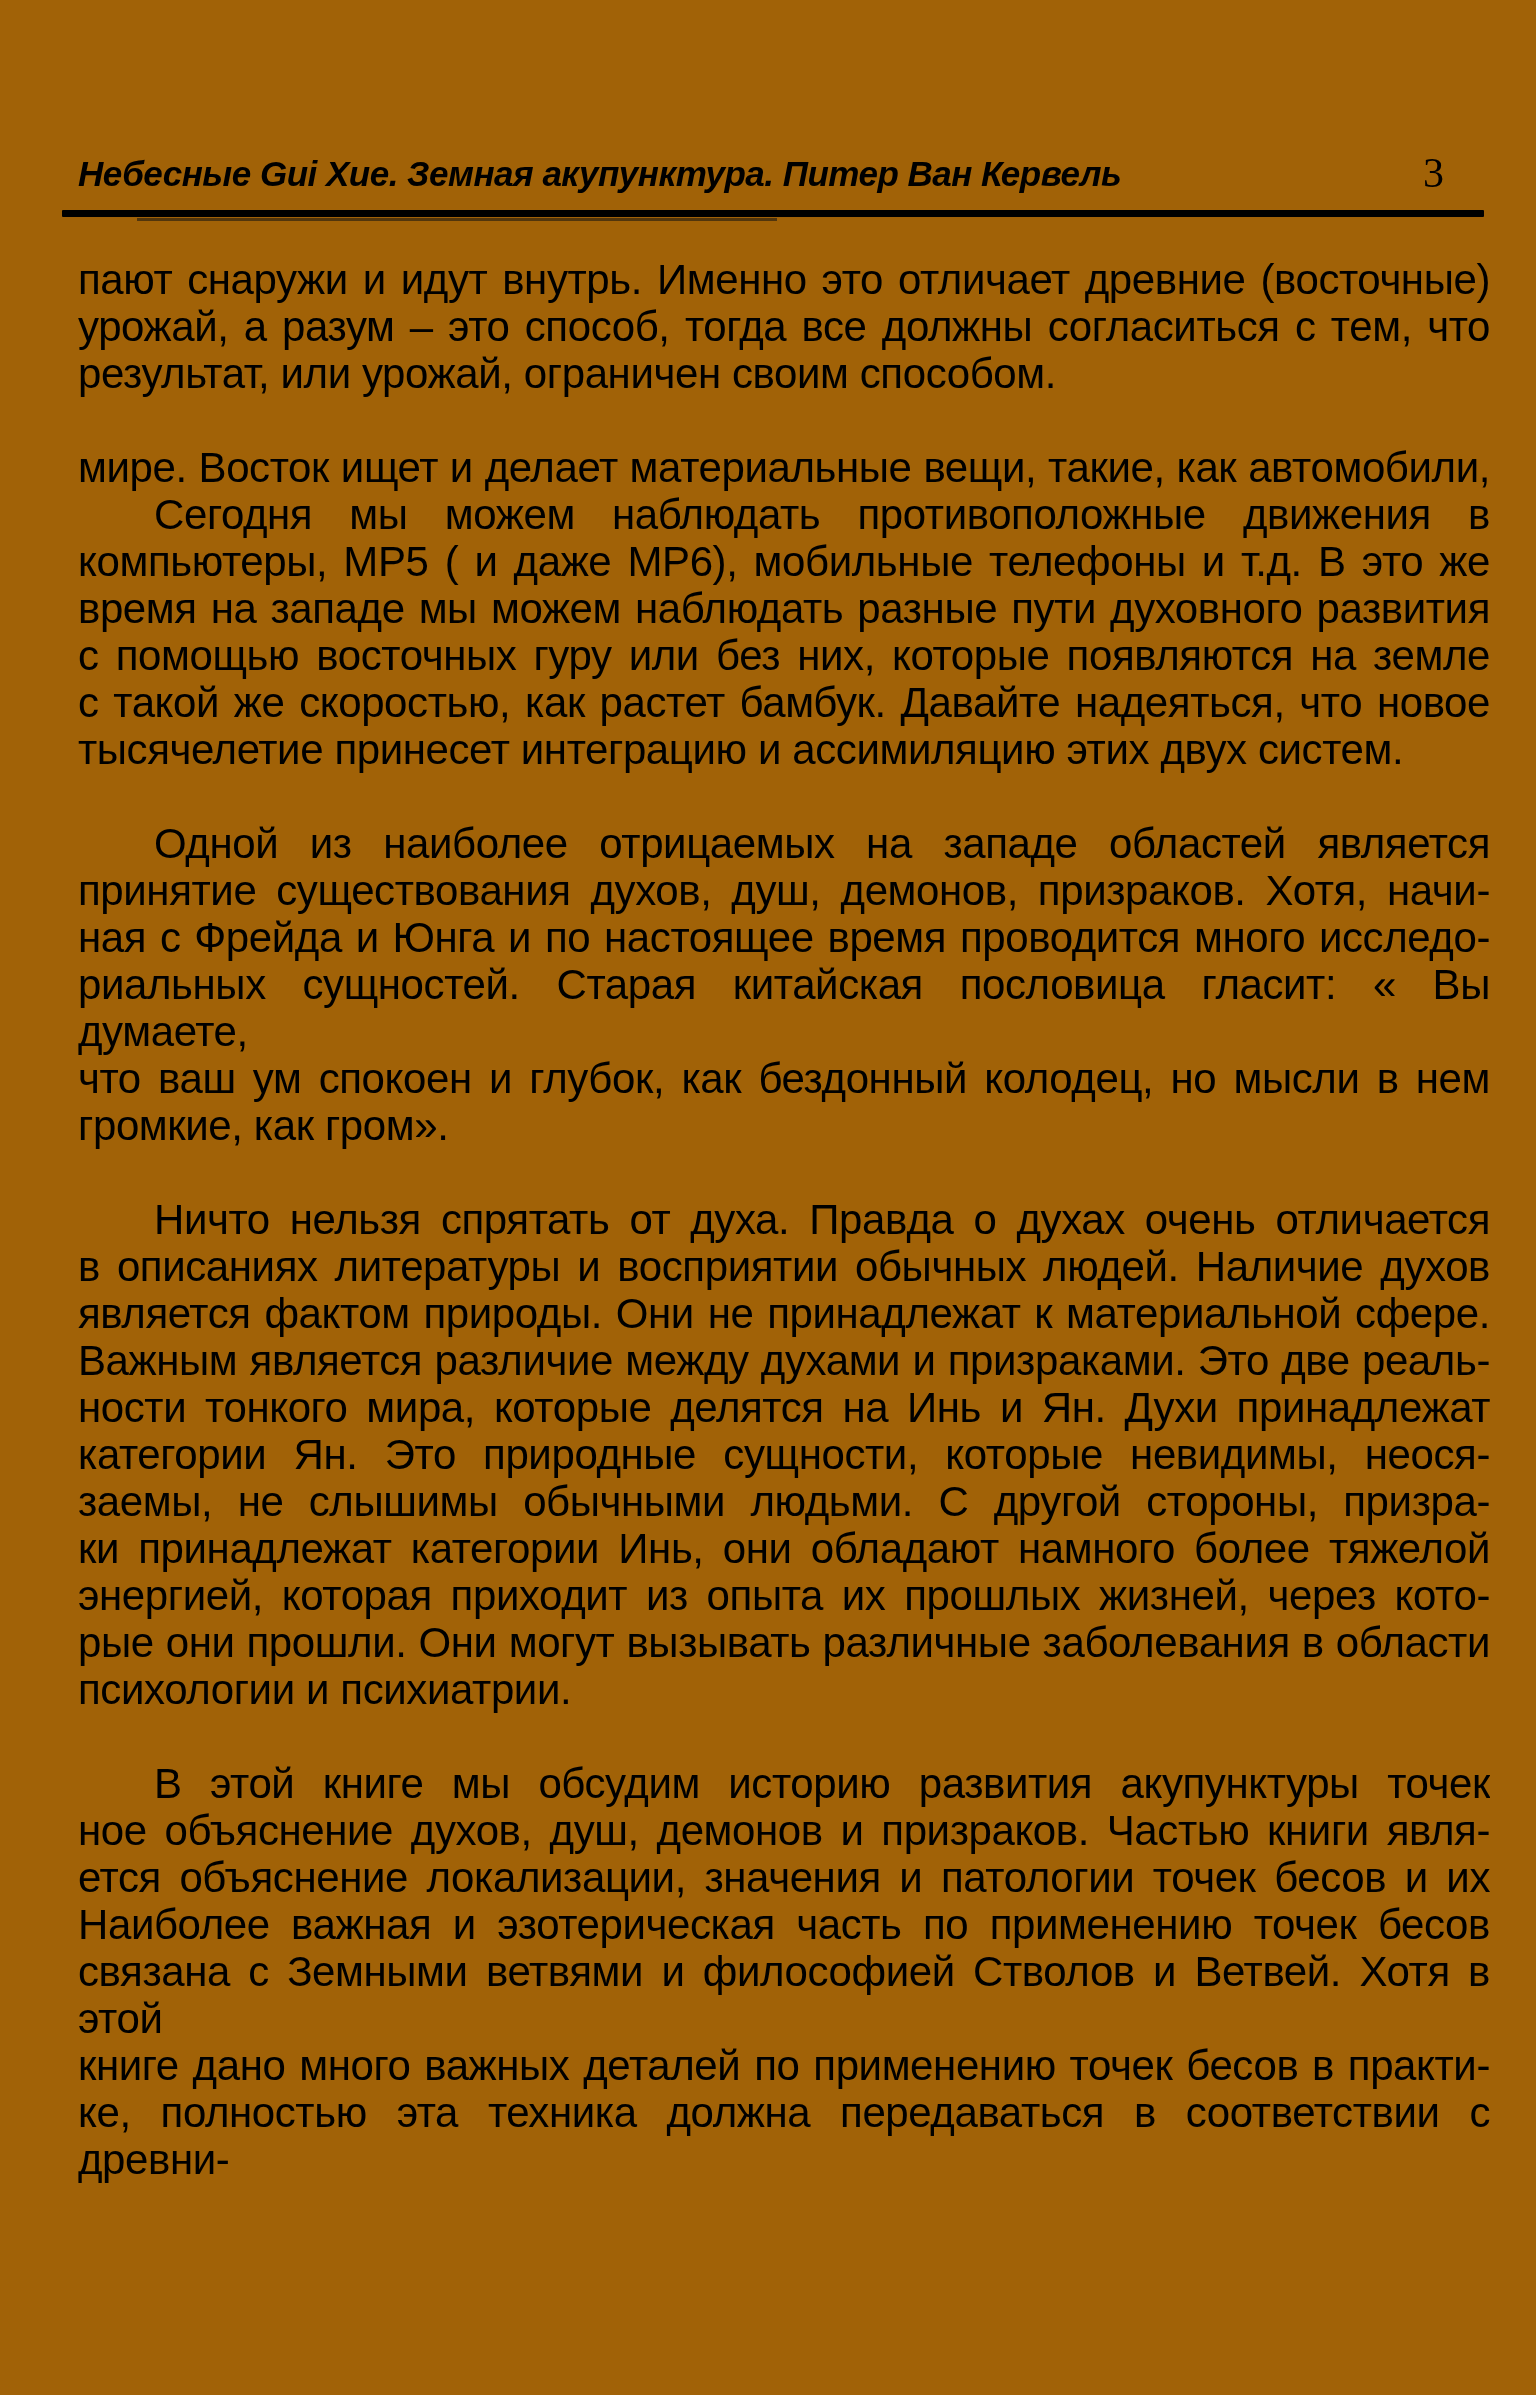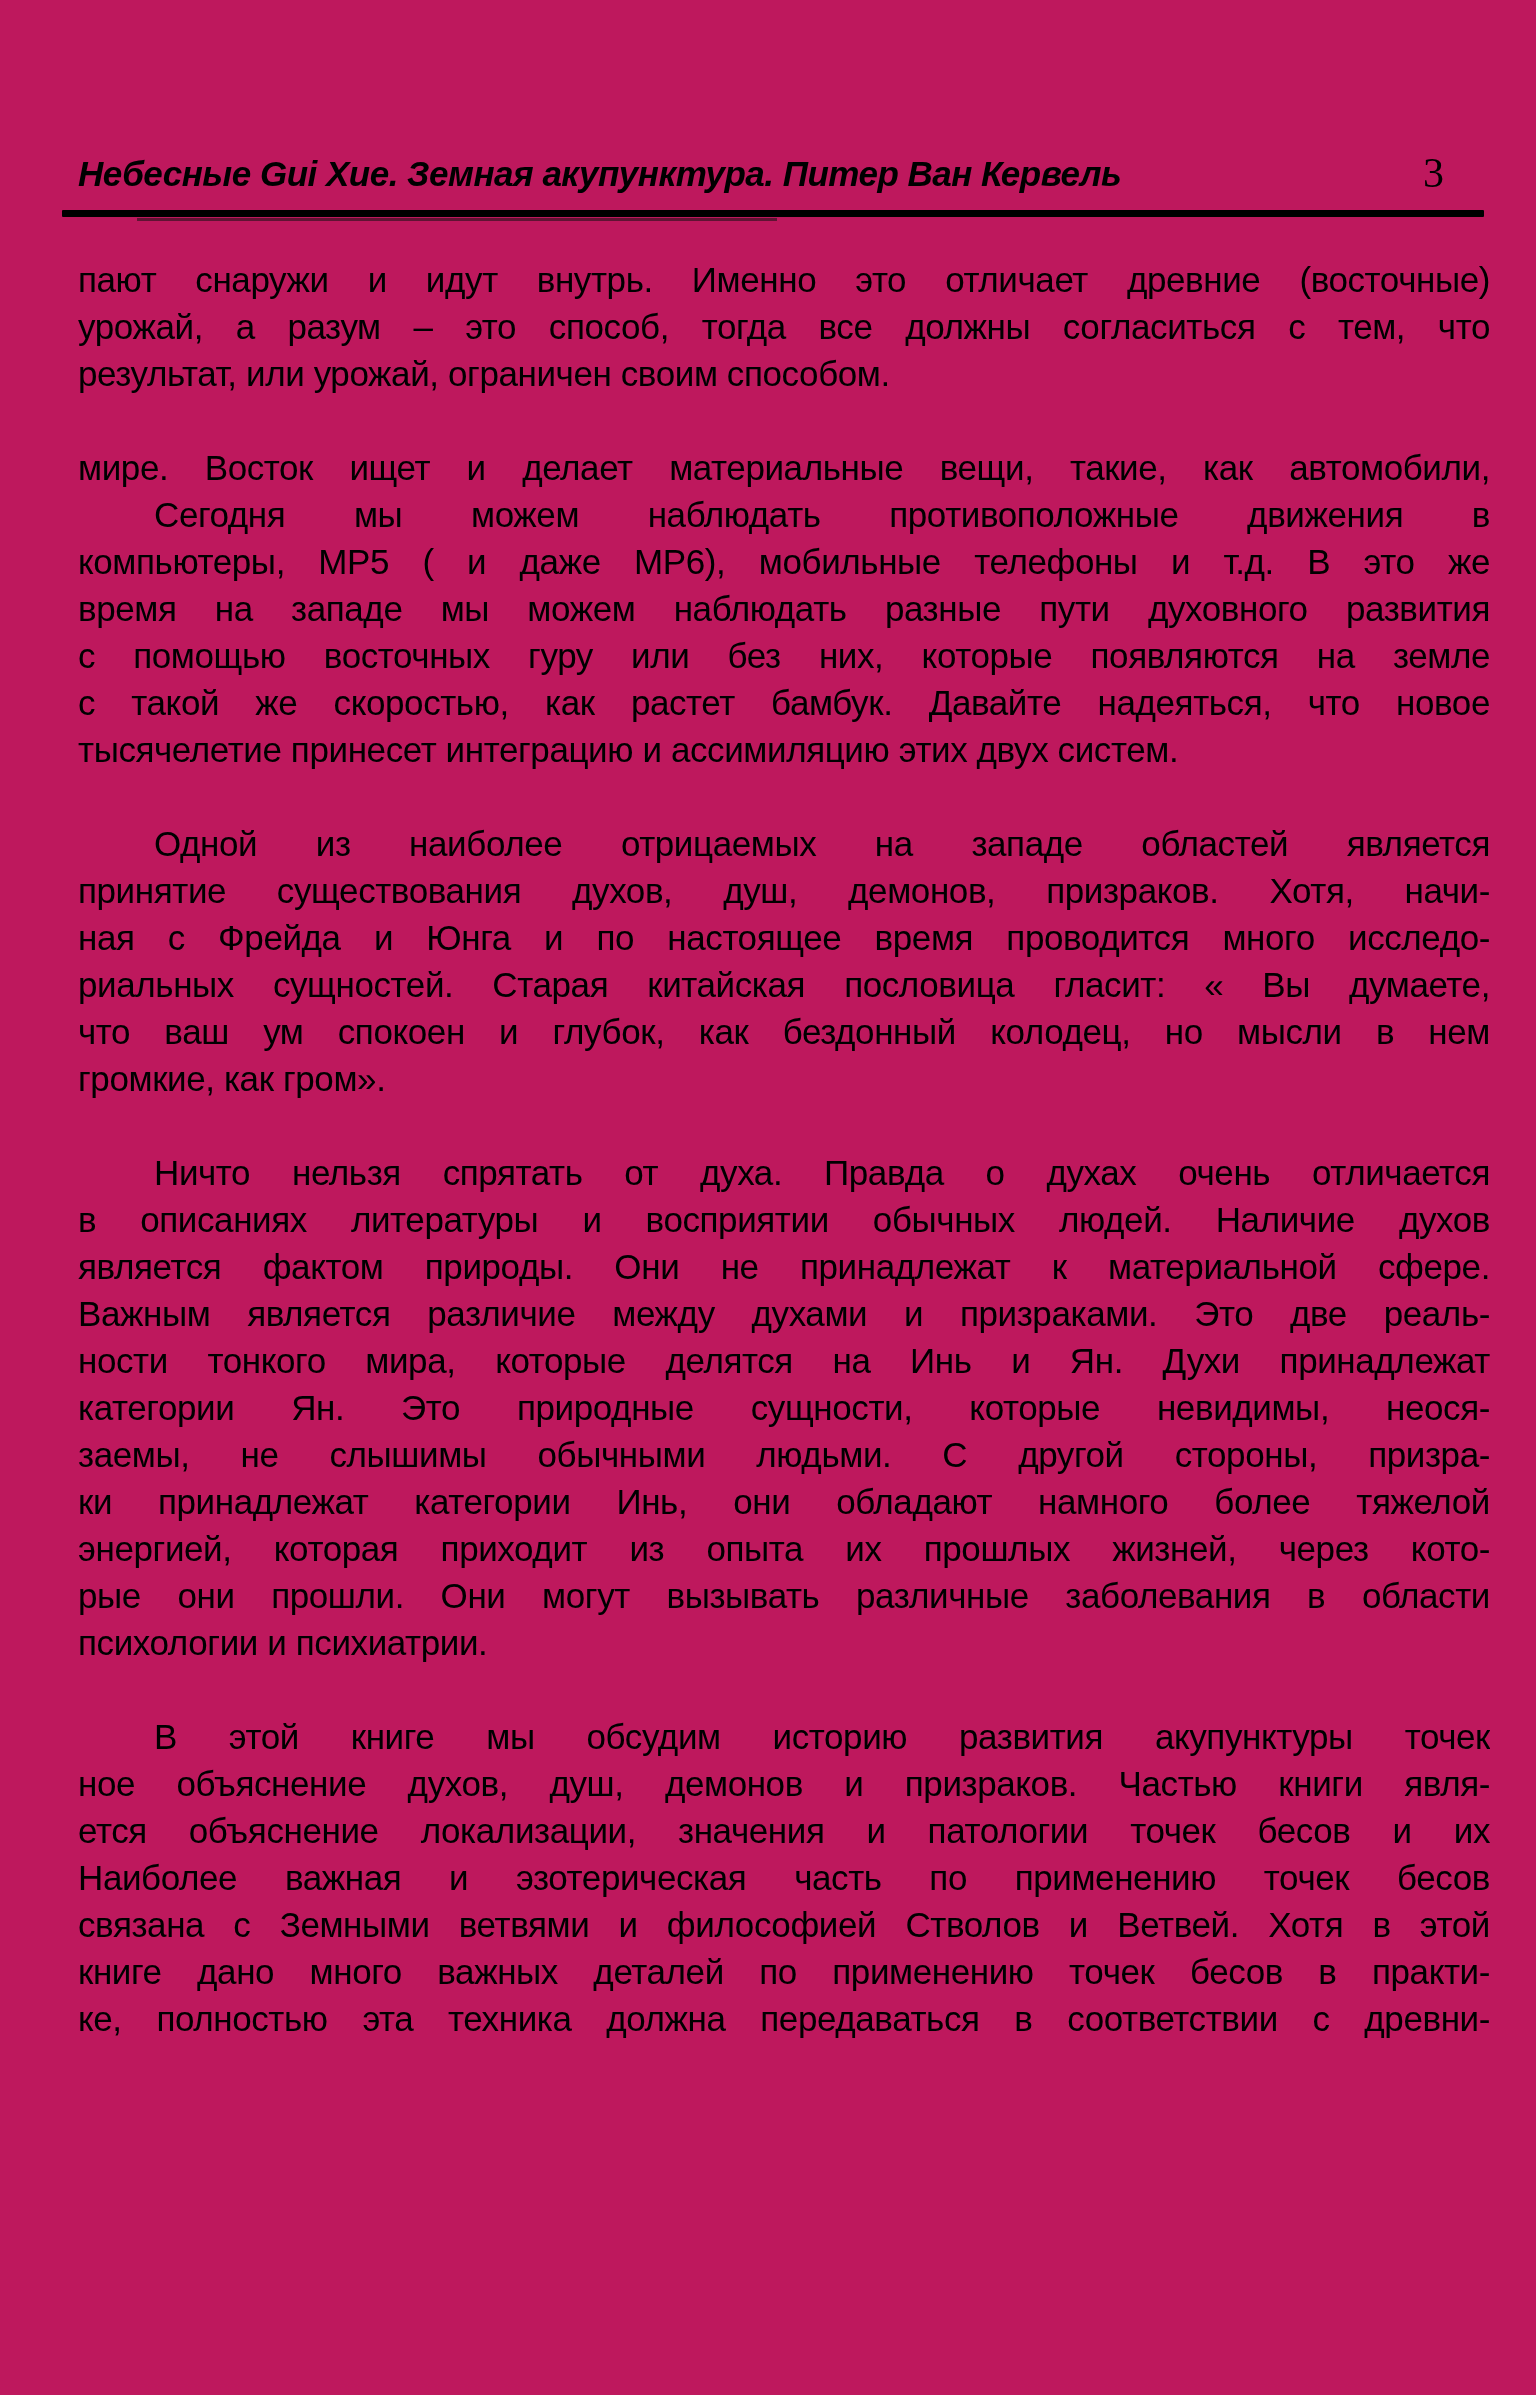--- a/index.html
+++ b/index.html
@@ -11,21 +11,21 @@
     width: 1536px;
     height: 2395px;
     position: relative;
     font-family: "Liberation Sans", sans-serif;
     color: #000000;
     overflow: hidden;
   }
   .page {
     position: absolute;
     inset: 0;
-    background: #be185d;
+    background: #a16207;
     text-decoration: underline;
   }
   .page-header {
     position: absolute;
     top: 152px;
     left: 78px;
     right: 50px;
     display: flex;
     justify-content: space-between;
     align-items: flex-end;
@@ -70,21 +70,21 @@
     left: 78px;
     width: 1412px;
   }
   .para {
     margin: 0 0 47px 0;
     padding: 0;
   }
   .para:last-child { margin-bottom: 4px; }
   .line {
     display: block;
-    font-size: 35px;
+    font-size: 42px;
     line-height: 47px;
     font-weight: 500;
     letter-spacing: -0.4px;
     text-align: justify;
     text-align-last: justify;
     overflow: hidden;
   }
   .line.indent { text-indent: 76px; }
   .line.last   { text-align-last: left; }
 </style>

